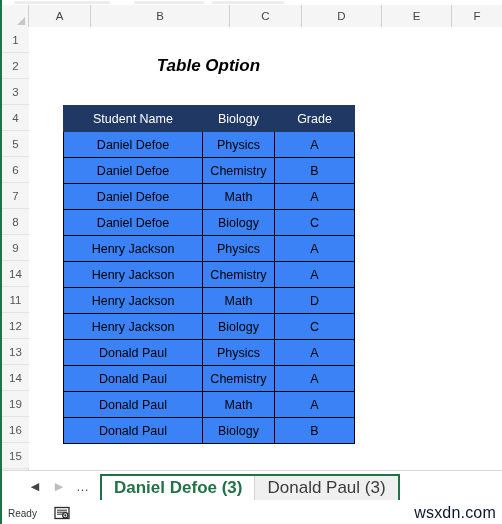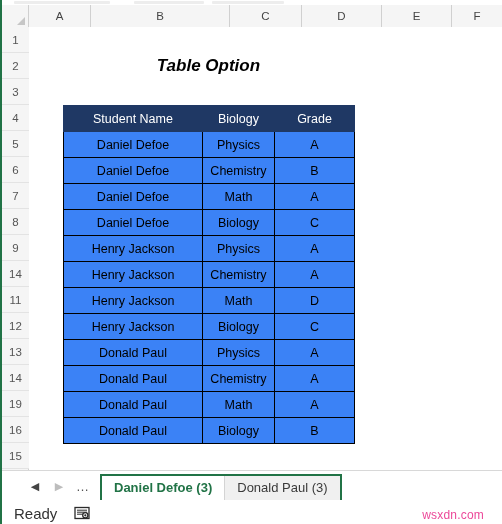--- a/index.html
+++ b/index.html
@@ -186,21 +186,21 @@
     height: 26px;
     margin-left: 6px;
     border: 2px solid #217346;
     background: #ffffff;
   }
   .sheet-tab {
     display: flex;
     align-items: center;
     justify-content: center;
     padding: 12px 12px;
-    font-size: 13px;
+    font-size: 17px;
     white-space: nowrap;
     background: #f0f0f0;
     color: #3a3a3a;
     border-right: 1px solid #d4d4d4;
   }
   .sheet-tab:last-child { border-right: 0; text-align: center; }
   .sheet-tab.active {
     background: #ffffff;
     color: #217346;
     font-weight: bold;
@@ -209,36 +209,36 @@
   
   .status-bar {
     position: absolute;
     left: 0; bottom: 0;
     width: 502px; height: 22px;
     background: #ffffff;
     display: flex;
     align-items: center;
   }
   .status-text {
-    font-size: 15px;
+    font-size: 10px;
     color: #333333;
-    padding-left: 12px;
+    padding-left: 6px;
   }
   .status-icon {
     margin-left: 16px;
     width: 18px; height: 16px;
     display: flex;
     align-items: center;
     justify-content: center;
   }
   .watermark {
     position: absolute;
-    right: 20px; bottom: 2px;
-    font-size: 12px;
-    color: #ec4899;
+    right: 8px; bottom: 2px;
+    font-size: 16px;
+    color: #0f172a;
     letter-spacing: 0.2px;
   }
 </style>
 </head>
 <body>
 
 <div id="app">
 
   <div class="ribbon-sliver">
     <div class="chip" style="left:12px;  width:96px;"></div>

